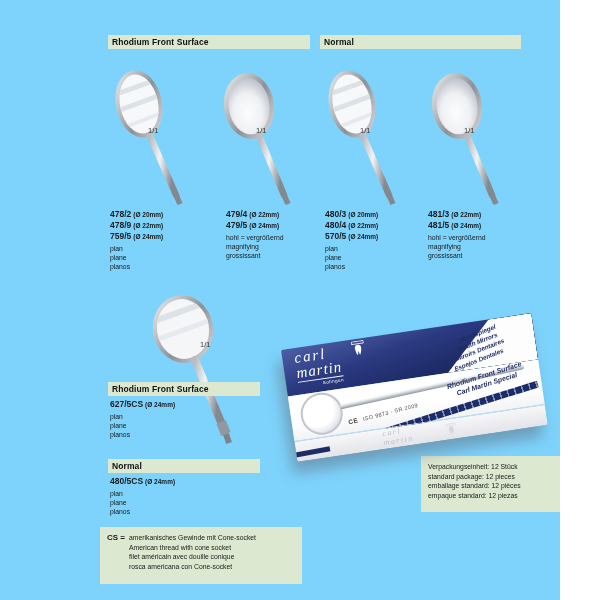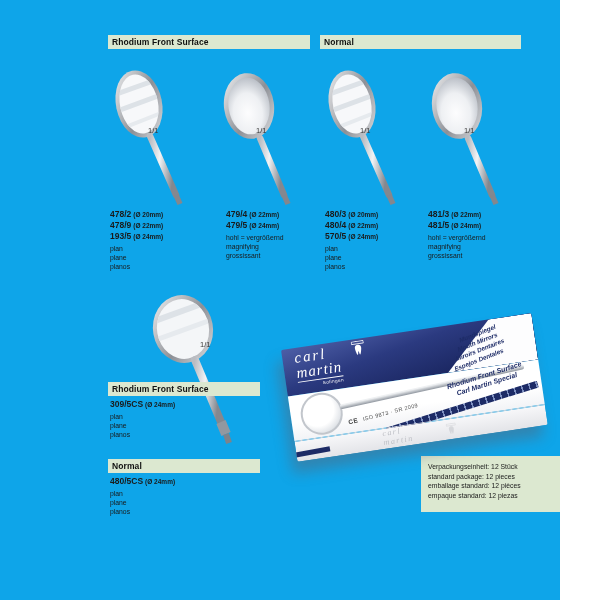--- a/index.html
+++ b/index.html
@@ -1,17 +1,17 @@
 <!DOCTYPE html>
 <html><head>
 <meta charset="utf-8">
 <style>
   html,body { margin:0; padding:0; background:#fff; }
   .page {
-    position:relative; width:560px; height:600px; background:#0ea5e9;
+    position:relative; width:560px; height:600px; background:#7dd3fc;
     font-family:"Liberation Sans", sans-serif; color:#1a1a1a; overflow:hidden;
   }
   .greenbar {
     position:absolute; background:#dce8d0; height:14px;
     display:flex; align-items:center; padding-left:4px; box-sizing:border-box;
     font-weight:bold; font-size:8.5px; letter-spacing:0.1px; color:#111;
   }
   .scale { position:absolute; font-size:7.5px; color:#3a3a3a;text-align:center; }
   .pblock { position:absolute; }
   .code-line { font-size:8.5px; font-weight:bold; line-height:11px; white-space:nowrap; }
@@ -164,21 +164,21 @@
   </svg>
 
   <span class="scale" style="left:148px;top:126px">1/1</span>
   <span class="scale" style="left:256px;top:126px">1/1</span>
   <span class="scale" style="left:360px;top:126px">1/1</span>
   <span class="scale" style="left:464px;top:126px">1/1</span>
 
   <div class="pblock" style="left:110px;top:209px">
     <div class="code-line"><span>478/2</span><span class="size">(Ø 20mm)</span></div>
     <div class="code-line"><span>478/9</span><span class="size">(Ø 22mm)</span></div>
-    <div class="code-line"><span>193/5</span><span class="size">(Ø 24mm)</span></div>
+    <div class="code-line"><span>759/5</span><span class="size">(Ø 24mm)</span></div>
     <div class="desc">
       <div>plan</div>
         <div>plane</div>
         <div>planos</div>
     </div>
   </div>
 
   <div class="pblock" style="left:226px;top:209px">
     <div class="code-line"><span>479/4</span><span class="size">(Ø 22mm)</span></div>
     <div class="code-line"><span>479/5</span><span class="size">(Ø 24mm)</span></div>
@@ -222,40 +222,49 @@
     <line x1="57" y1="78" x2="83" y2="140" stroke="url(#gradHandle)" stroke-width="8" stroke-linecap="round"></line>
     <line x1="83" y1="140" x2="88" y2="152" stroke="#9298a0" stroke-width="10" stroke-linecap="butt"></line>
     <line x1="88" y1="152" x2="91" y2="161" stroke="#7d838b" stroke-width="6" stroke-linecap="butt"></line>
   </svg>
   <span class="scale" style="left:200px;top:340px">1/1</span>
 
   <div class="greenbar" style="left:108px;top:382px;width:152px">
     <span>Rhodium Front Surface</span>
   </div>
   <div class="pblock" style="left:110px;top:399px">
-    <div class="code-line"><span>309/5CS</span><span class="size">(Ø 24mm)</span></div>
+    <div class="code-line"><span>627/5CS</span><span class="size">(Ø 24mm)</span></div>
     <div class="desc">
       <div>plan</div>
         <div>plane</div>
         <div>planos</div>
     </div>
   </div>
 
   <div class="greenbar" style="left:108px;top:459px;width:152px">
     <span>Normal</span>
   </div>
   <div class="pblock" style="left:110px;top:476px">
     <div class="code-line"><span>480/5CS</span><span class="size">(Ø 24mm)</span></div>
     <div class="desc">
       <div>plan</div>
         <div>plane</div>
         <div>planos</div>
     </div>
   </div>
 
+  <div class="greenbox cs-note" style="left:100px;top:527px;width:202px;height:57px">
+    <span class="cs-prefix">CS =</span>
+    <div class="cs-lines">
+      <div>amerikanisches Gewinde mit Cone-socket</div>
+      <div>American thread with cone socket</div>
+      <div>filet américain avec douille conique</div>
+      <div>rosca americana con Cone-socket</div>
+    </div>
+  </div>
 
   <div class="greenbox" style="left:421px;top:456px;width:161px;height:56px">
     <div>Verpackungseinheit: 12 Stück</div>
     <div>standard package: 12 pieces</div>
     <div>emballage standard: 12 pièces</div>
     <div>empaque standard: 12 piezas</div>
   </div>
 
   <div class="box-photo">
     <div class="box-lid">

